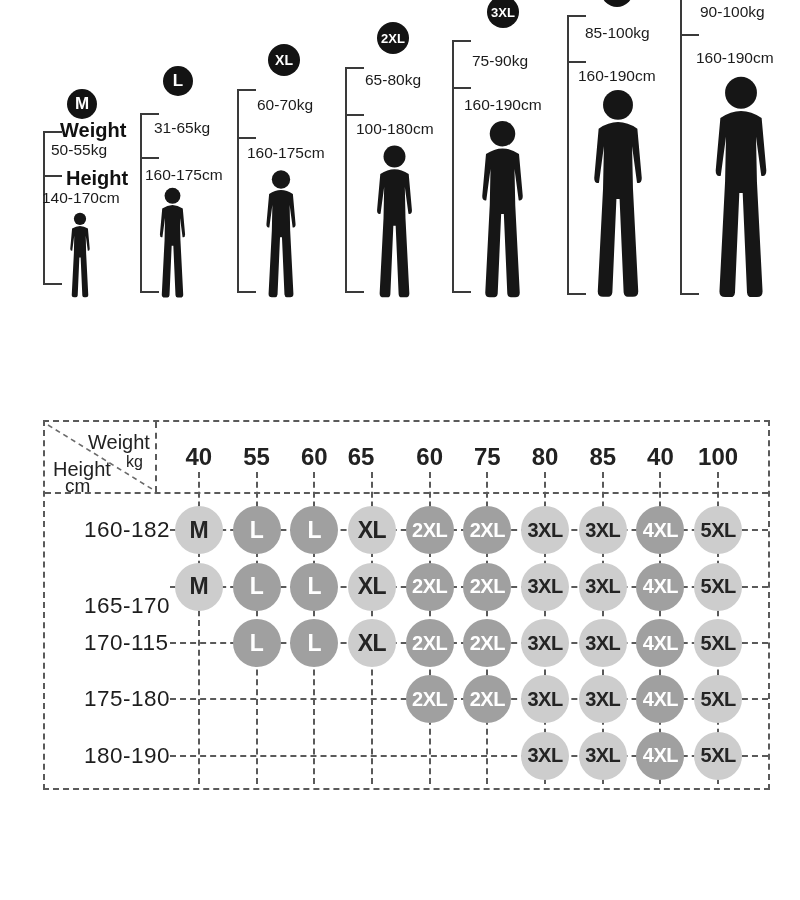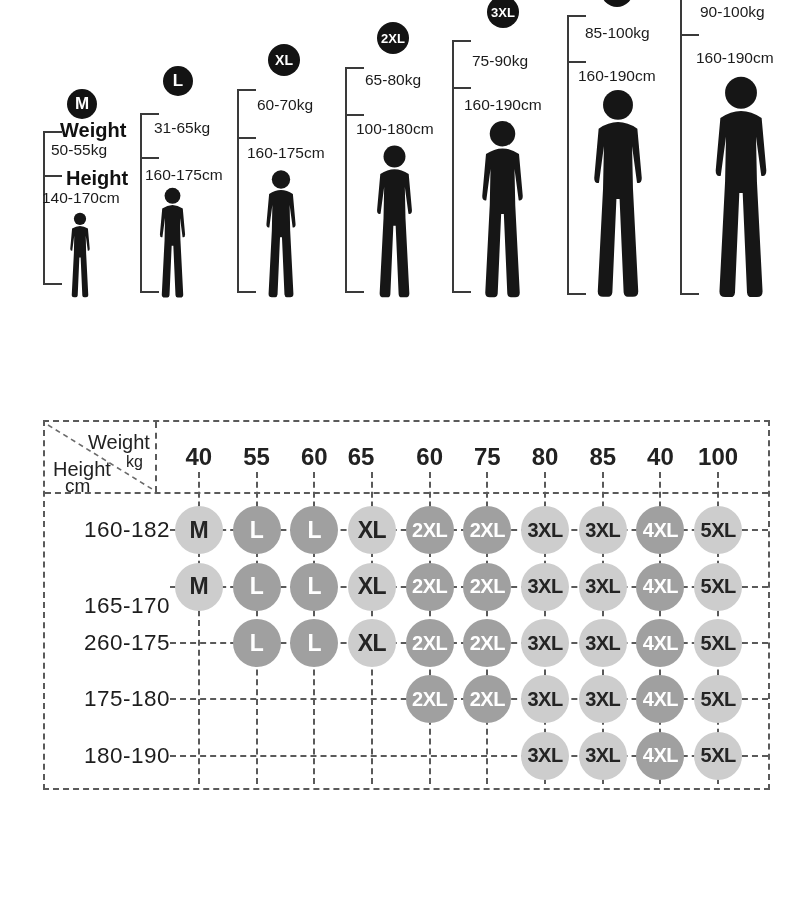--- a/index.html
+++ b/index.html
@@ -167,21 +167,21 @@
         <div class="vline" style="left: 672.15px; top: 50px; height: 312px;"></div>
         <div class="hline" style="left: 125px; top: 107.2px; width: 598px;"></div>
         <div class="hline" style="left: 125px; top: 163.6px; width: 598px;"></div>
         <div class="hline" style="left: 125px; top: 220px; width: 598px;"></div>
         <div class="hline" style="left: 125px; top: 276.4px; width: 598px;"></div>
         <div class="hline" style="left: 125px; top: 332.8px; width: 598px;"></div>
       </div>
     <div id="t-rows">
         <div class="row-label" style="top: 94.2px;">160-182</div>
         <div class="row-label" style="top: 135px; margin-top: 35px;">165-170</div>
-        <div class="row-label" style="top: 207px;">260-175</div>
+        <div class="row-label" style="top: 207px;">170-115</div>
         <div class="row-label" style="top: 263.4px;">175-180</div>
         <div class="row-label" style="top: 319.8px;">180-190</div>
       </div>
     <div id="t-cells">
         <div class="cell-circle light" style="left: 129.85px; top: 84.2px; font-size: 23px;">M</div>
         <div class="cell-circle dark" style="left: 187.55px; top: 84.2px; font-size: 23px;">L</div>
         <div class="cell-circle dark" style="left: 245.25px; top: 84.2px; font-size: 23px;">L</div>
         <div class="cell-circle light" style="left: 302.95px; top: 84.2px; font-size: 23px;">XL</div>
         <div class="cell-circle dark" style="left: 360.65px; top: 84.2px; font-size: 20px;">2XL</div>
         <div class="cell-circle dark" style="left: 418.35px; top: 84.2px; font-size: 20px;">2XL</div>

